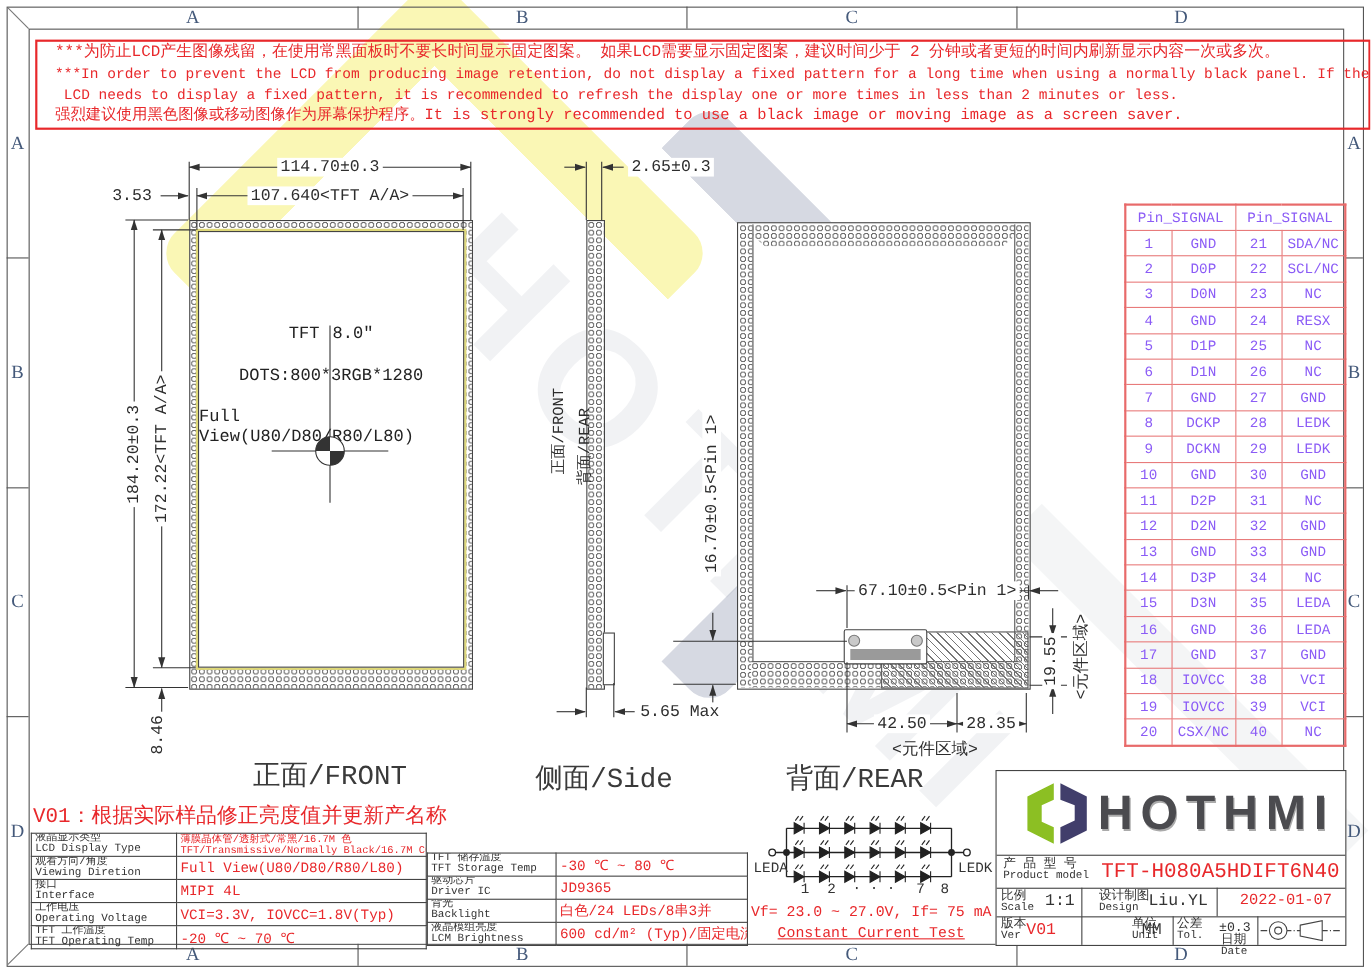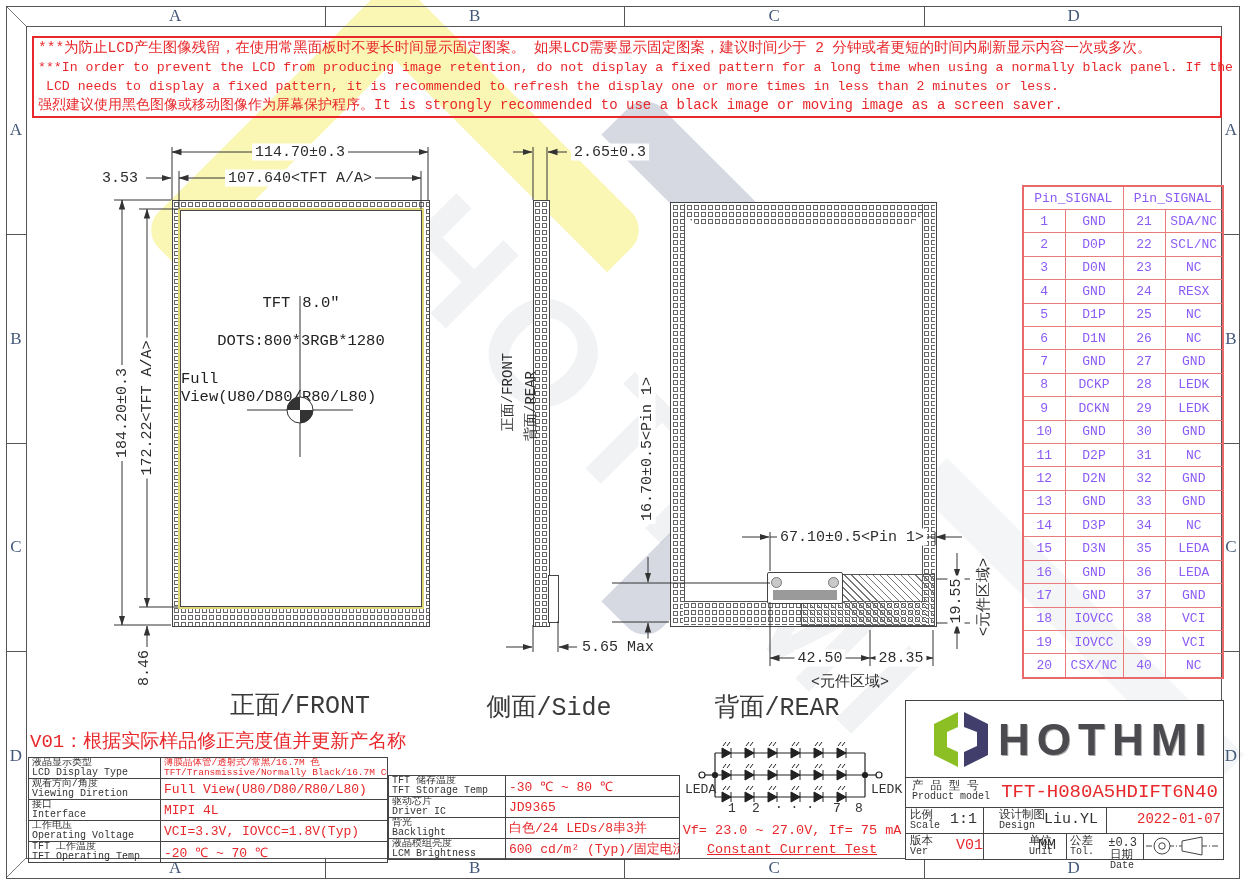--- a/index.html
+++ b/index.html
@@ -21,21 +21,21 @@
   .zs{position:absolute;display:flex;color:#44597a;font-family:"Liberation Serif",serif;font-size:17px;}
   .zs>div{flex:1;display:flex;align-items:center;justify-content:center;}
   .zs-top{left:26px;top:6px;width:1197px;height:20px;}
   .zs-bottom{left:26px;top:858px;width:1197px;height:20px;}
   .zs-top>div+div,.zs-bottom>div+div{border-left:1px solid #555;}
   .zs-left{left:6px;top:26px;width:20px;height:834px;flex-direction:column;}
   .zs-right{left:1223px;top:26px;width:16px;height:834px;flex-direction:column;}
   .zs-left>div+div,.zs-right>div+div{border-top:1px solid #555;}
   
   .warn{position:absolute;left:32px;top:36px;width:1178px;height:76px;border:2px solid #e8282b;
-        color:#e8282b;padding:1px 4px;line-height:19px;white-space:nowrap;}
+        color:#e8282b;padding:1px 16px;line-height:19px;white-space:nowrap;}
   .wl1{font-size:14.5px;}
   .wl2,.wl3{font-size:13.2px;}
   .wl3{padding-left:8px;}
   .wl4{font-size:14px;}
   
   .hc{background-color:#fff;background-image:radial-gradient(circle at 50% 50%,#fff 1.8px,#666 1.9px 2.9px,#fff 3px);
       background-size:7px 7px;}
   .diag{background-image:repeating-linear-gradient(45deg,#777 0 1px,transparent 1px 5px);}
   
   .vfront{position:absolute;left:172px;top:200px;width:256px;height:425px;border:1px solid #444;}
@@ -596,30 +596,30 @@
           <div class="celllbl">设计制图</div>
           <div class="cellen">Design</div>
         </div>
         <div style="position:absolute;right:8px;top:4px;font-size:15px;">Liu.YL</div>
       </div>
       <div style="position:absolute;left:200px;top:0;bottom:0;right:0;">
         <div style="position:absolute;left:4px;top:2px;margin-top:40px;">
           <div class="celllbl">日期</div>
           <div class="cellen">Date</div>
         </div>
-        <div style="position:absolute;right:2px;top:4px;font-size:14px;color:#e8282b;">2022-01-07</div>
+        <div style="position:absolute;right:12px;top:4px;font-size:14px;color:#e8282b;">2022-01-07</div>
       </div>
     </div>
     <div class="hrow" style="top:132px;height:26px;border-bottom:none;">
       <div style="position:absolute;left:0;top:0;bottom:0;width:77px;border-right:1.5px solid #444;">
         <div style="position:absolute;left:4px;top:2px;">
           <div class="celllbl">版本</div>
           <div class="cellen">Ver</div>
         </div>
-        <div style="position:absolute;right:0;top:4px;font-size:15px;color:#e8282b;">V01</div>
+        <div style="position:absolute;right:23px;top:4px;font-size:15px;color:#e8282b;">V01</div>
       </div>
       <div style="position:absolute;left:77px;top:0;bottom:0;width:83px;border-right:1.5px solid #444;">
         <div style="position:absolute;left:4px;top:2px;margin-left:42px;">
           <div class="celllbl">单位</div>
           <div class="cellen">Unit</div>
         </div>
         <div style="position:absolute;right:10px;top:4px;font-size:15px;">MM</div>
       </div>
       <div style="position:absolute;left:160px;top:0;bottom:0;width:77px;border-right:1.5px solid #444;">
         <div style="position:absolute;left:4px;top:2px;">

